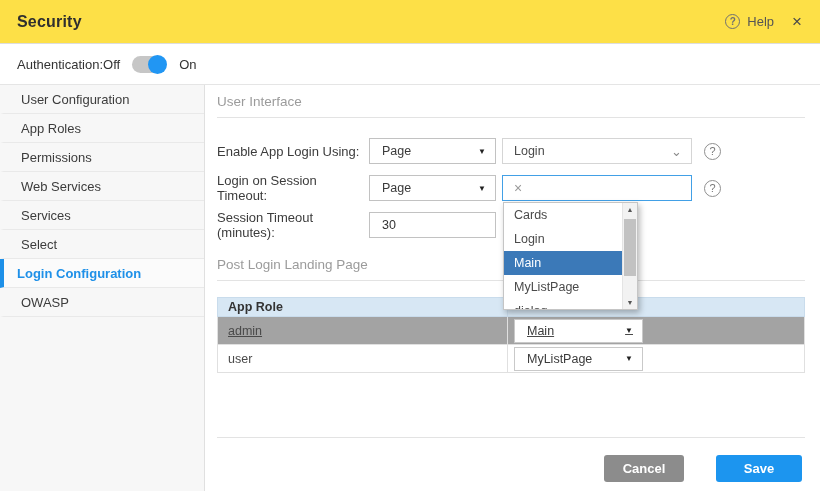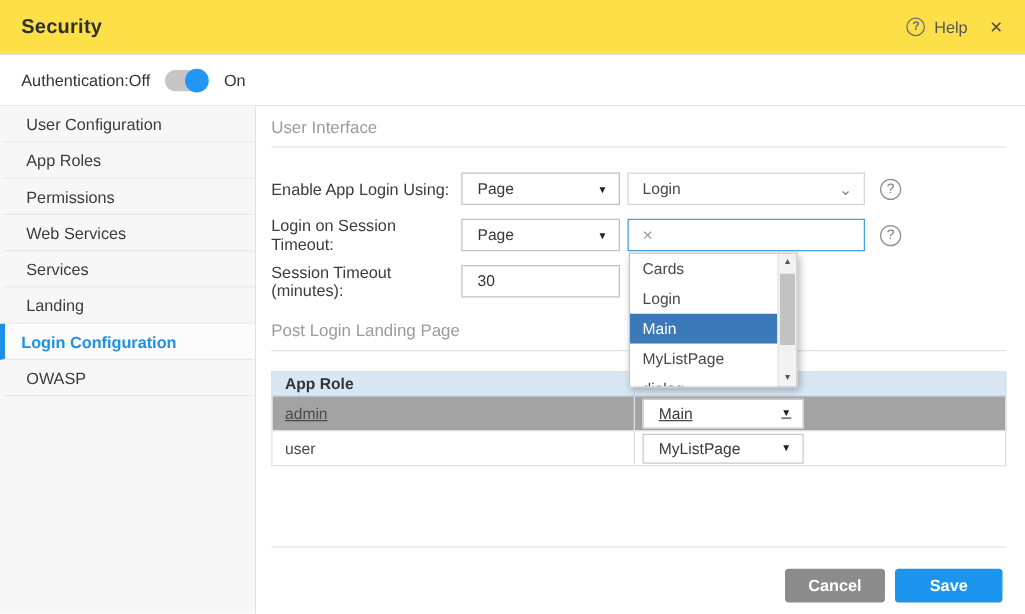--- a/index.html
+++ b/index.html
@@ -76,21 +76,21 @@
   .role-table tr.odd td { background:#a3a3a3;text-decoration:underline; }
   .role-table tr.even td { background:#fff; }
   .role-table td.cell-select { padding-left:6px; }
   .cell-sel { width:129px; height:24px; border:1px solid #c9c9c9; background:#fff;
               display:flex; align-items:center; padding:0 9px 0 12px; font-size:12.5px;
               color:#3a3a3a; cursor:pointer; }
   .cell-sel .arrow { margin-left:auto; font-size:8px; color:#222; }
 
   
   .footer-sep { border-top:1px solid #e3e3e3; margin-top:64px; }
-  .footer { display:flex; justify-content:flex-end; padding:17px 3px 0 0; gap:8px; }
+  .footer { display:flex; justify-content:flex-end; padding:17px 3px 0 0; gap:32px; }
   .btn { height:27px; border:none; border-radius:3px; font-size:13px; font-weight:700;
          color:#fff; cursor:pointer; font-family:"Liberation Sans", sans-serif; }
   .btn.cancel { width:80px; background:#8c8c8c; }
   .btn.save   { width:86px; background:#1c95ef; }
 
   
   .dd-panel { position:absolute; left:503px; top:202px; width:135px; height:108px;
               background:#fff; border:1px solid #c5c5c5; box-shadow:2px 3px 6px rgba(0,0,0,.28);
               display:flex; z-index:50; overflow:hidden; }
   .dd-options { flex:1; overflow:hidden; }
@@ -131,21 +131,21 @@
   </div>
 
   <div class="body">
 
     <nav class="sidebar">
       <div class="side-item">User Configuration</div>
       <div class="side-item">App Roles</div>
       <div class="side-item">Permissions</div>
       <div class="side-item">Web Services</div>
       <div class="side-item">Services</div>
-      <div class="side-item">Landing</div>
+      <div class="side-item">Select</div>
       <div class="side-item active">Login Configuration</div>
       <div class="side-item">OWASP</div>
     </nav>
 
     <main class="content">
 
       <div class="section-title">User Interface</div>
 
       <div class="form-row first">
         <span class="flabel">Enable App Login Using:</span>

